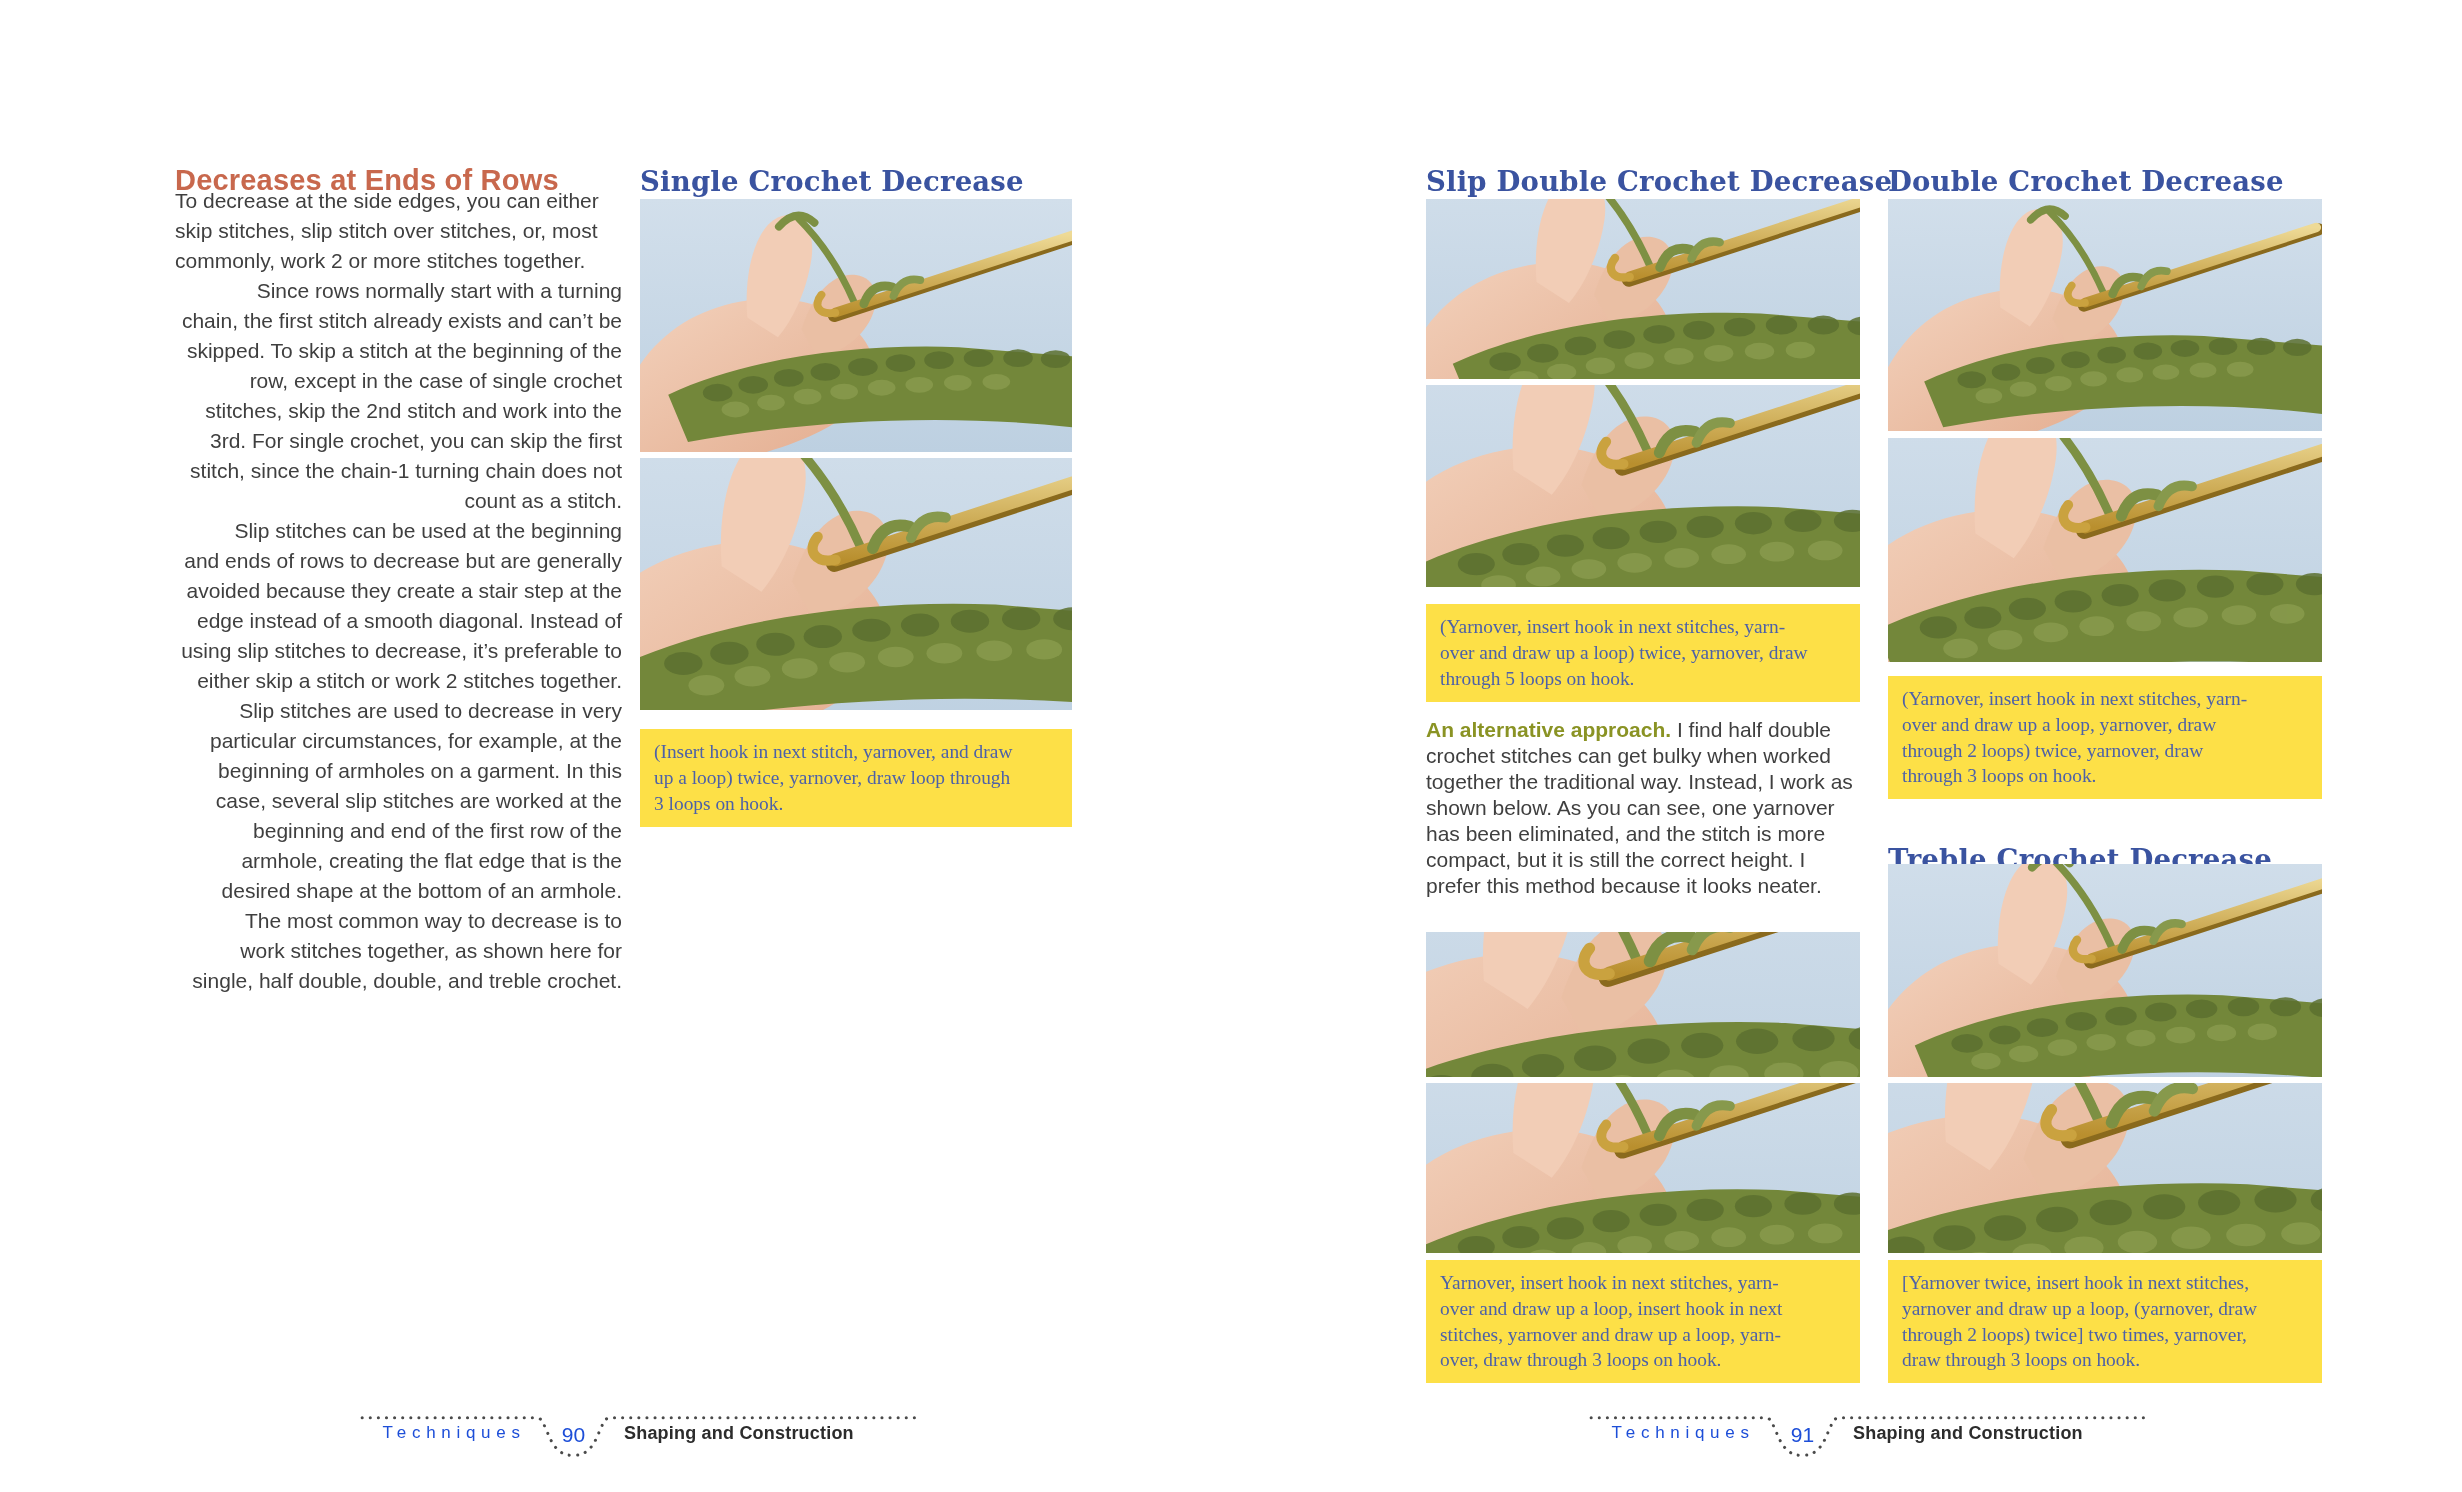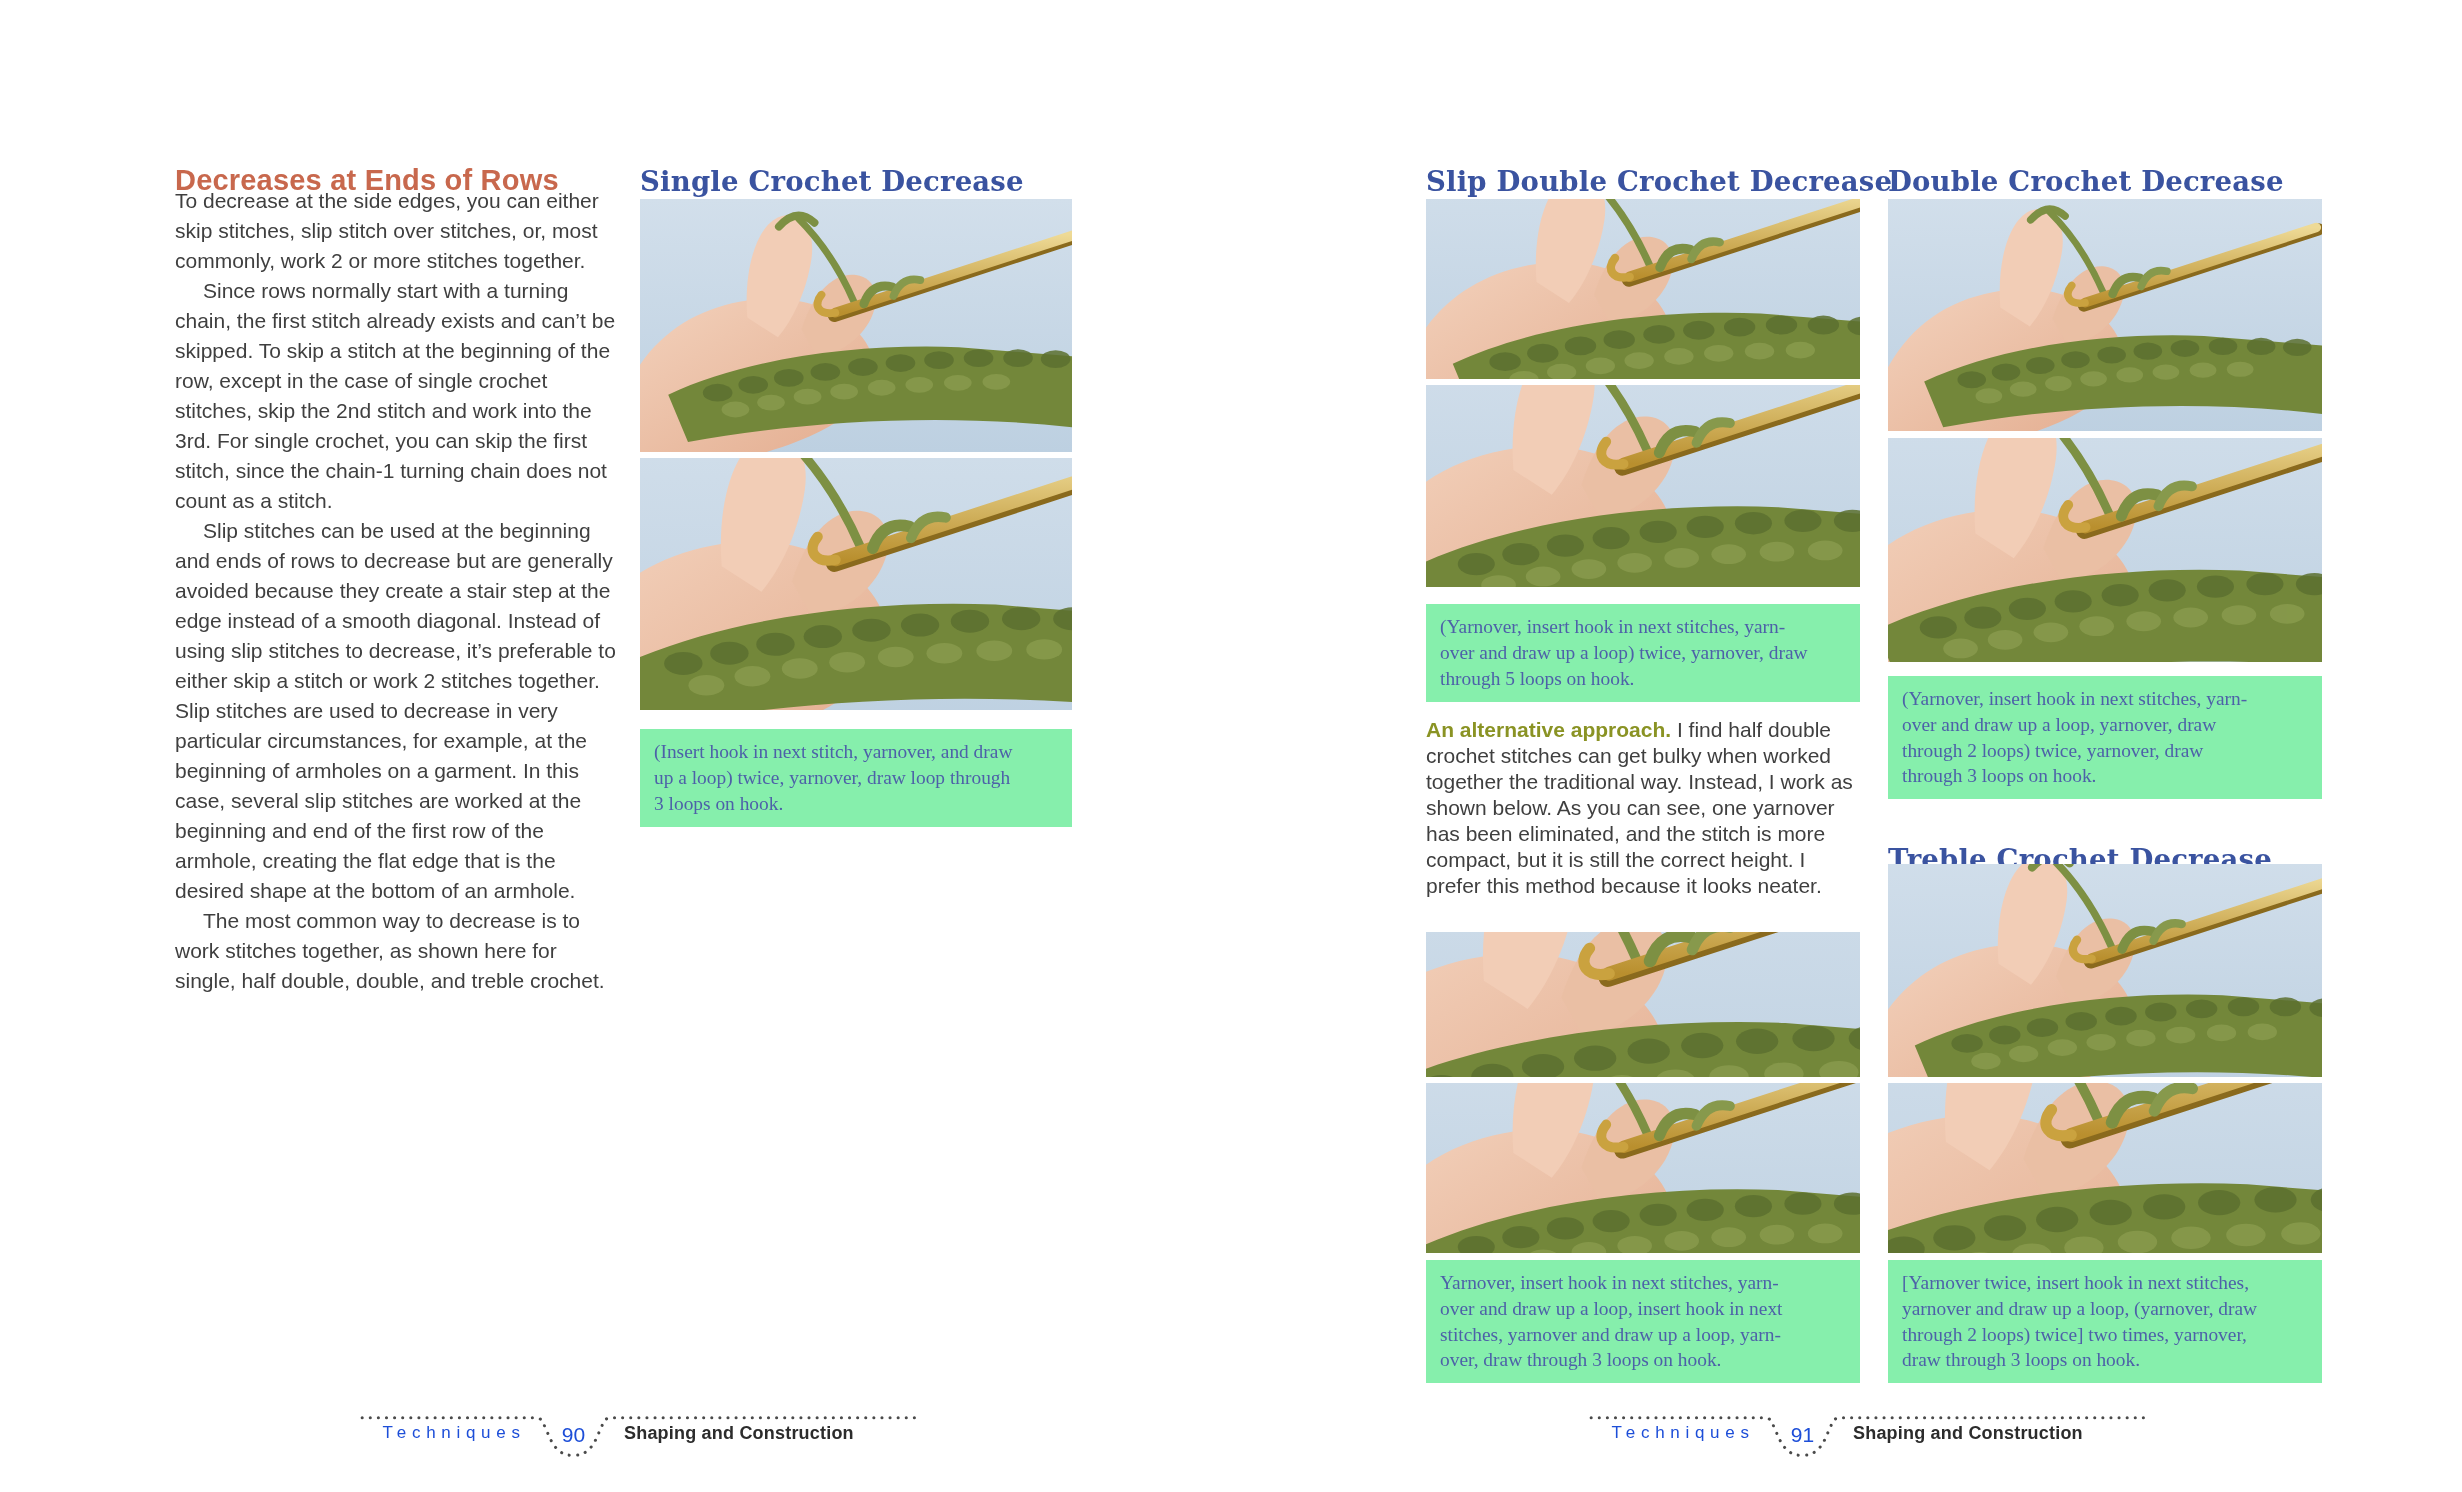--- a/index.html
+++ b/index.html
@@ -15,28 +15,28 @@
     color:#3a53a0;white-space:nowrap;letter-spacing:0.2px;
   }
   .article-title{
     font-family:"Liberation Sans", sans-serif;font-weight:700;font-size:29px;
     color:#c8684d;white-space:nowrap;letter-spacing:0.2px;
   }
 
   
   .article{width:447px;font-size:21px;line-height:30px;color:#3f3f3f;}
   .article p{margin:0;}
-  .article p + p{text-indent:28px;}
+  .article p + p{text-indent:28px;text-align:right;}
 
   .alt-para{width:438px;font-size:21px;line-height:26px;color:#3f3f3f;margin:0;}
   .alt-para strong{color:#8a9324;font-weight:700;}
 
   
   .caption{
-    background:#86efac;color:#4d61a8;font-family:"Liberation Serif", serif;
+    background:#fde047;color:#4d61a8;font-family:"Liberation Serif", serif;
     font-size:19.4px;line-height:25.6px;padding:10.4px 14px;white-space:pre-line;
     box-sizing:border-box;
   }
 
   
   .photo{overflow:hidden;background:#c6d6e6;}
   .photo svg{width:100%;height:100%;display:block;}
   .photo.v2 svg{transform:scale(1.30);transform-origin:45% 60%;}
   .photo.v3 svg{transform:scale(1.10);transform-origin:30% 42%;}
   .photo.v4 svg{transform:scale(1.48);transform-origin:52% 68%;}

